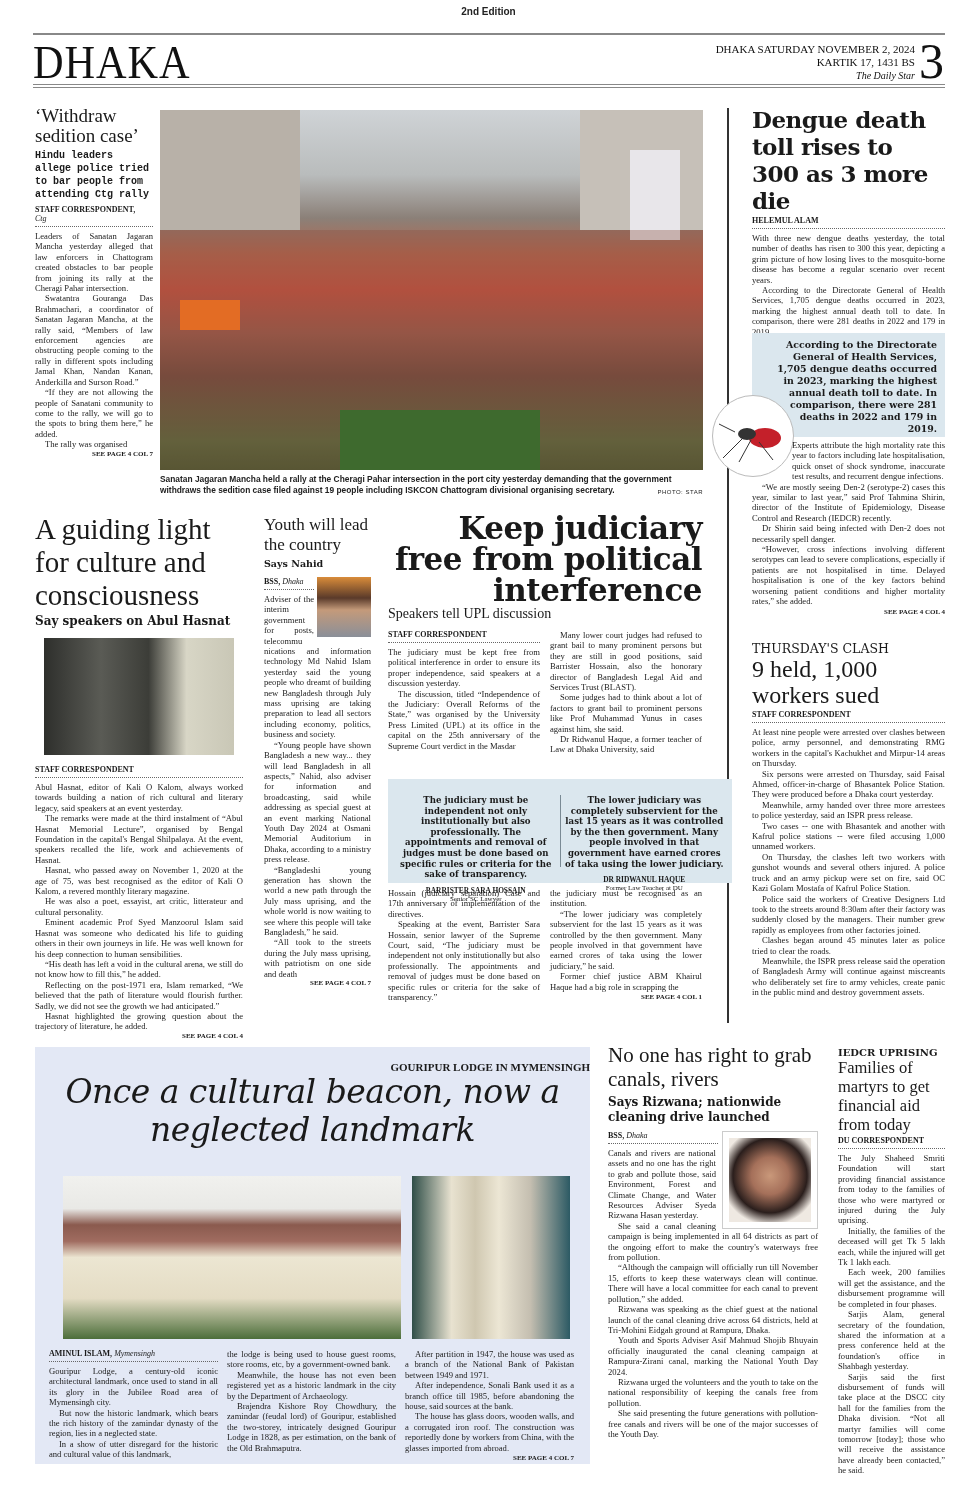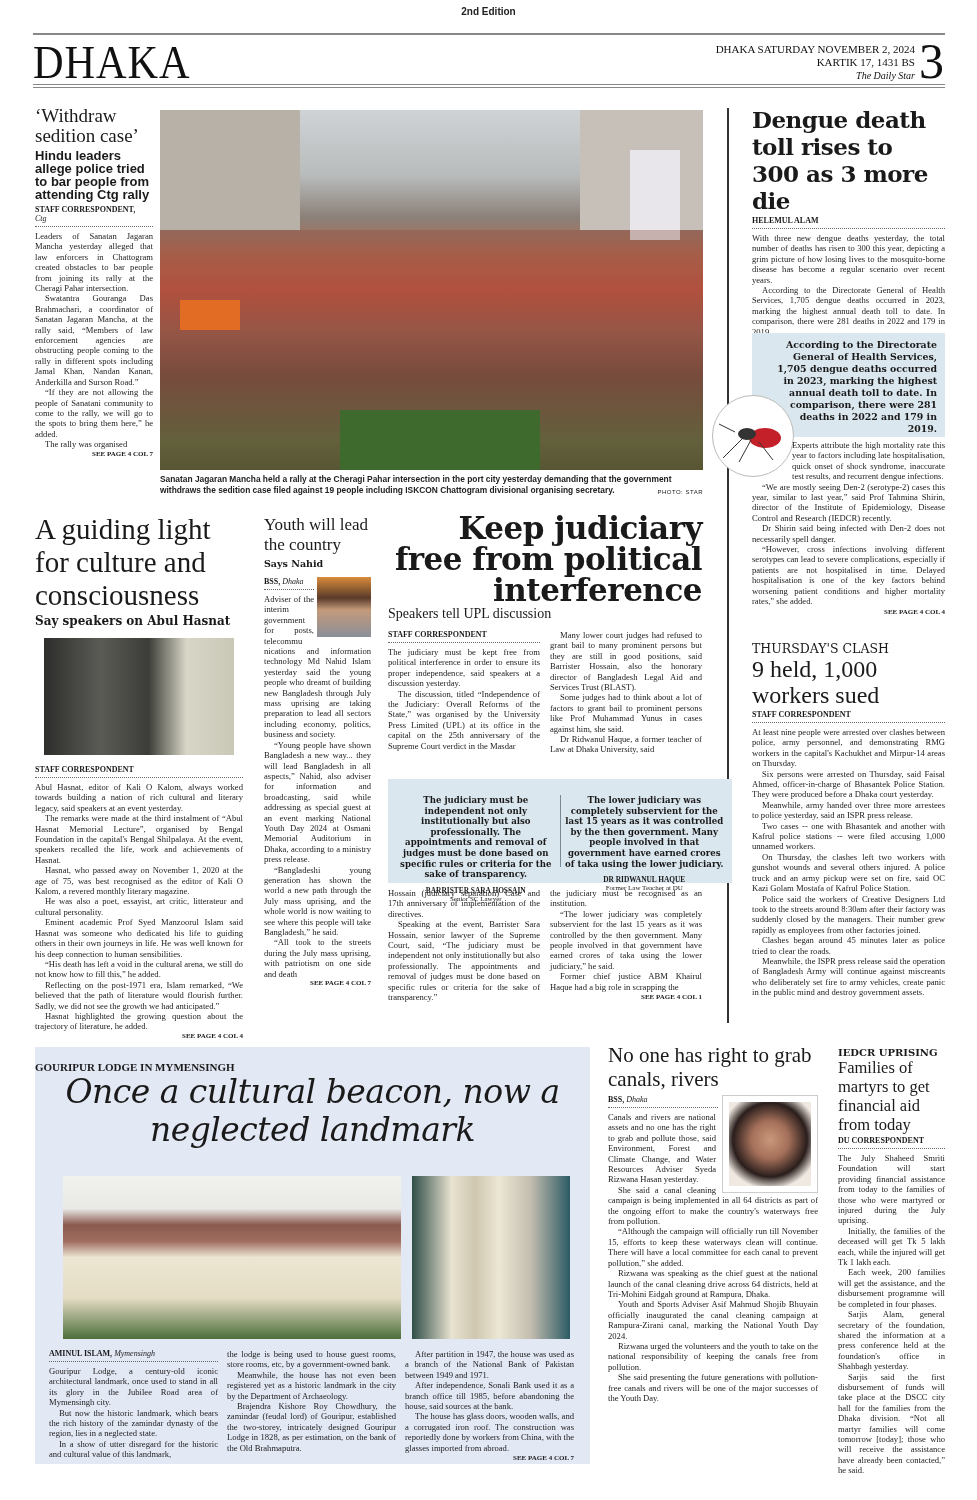--- a/index.html
+++ b/index.html
@@ -35,21 +35,21 @@
 <div class="abs dateline">
   <div>DHAKA SATURDAY NOVEMBER 2, 2024</div>
   <div>KARTIK 17, 1431 BS</div>
   <div class="ds">The Daily Star</div>
 </div>
 <div class="abs pageno">3</div>
 <div class="abs rule rule-bot"></div>
 
 <div class="abs" style="top:106px;left:35px;width:118px">
   <h2 style="font-family:'Liberation Serif',serif;font-size:19px;line-height:20px;margin-bottom:3px">‘Withdraw sedition case’</h2>
-  <h3 style="font-family:Liberation Sans, sans-serif;font-weight:bold;font-size:13px;line-height:13px;margin-bottom:4px">Hindu leaders allege police tried to bar people from attending Ctg rally</h3>
+  <h3 style="font-family:Liberation Mono, monospace;font-weight:bold;font-size:10px;line-height:13px;margin-bottom:4px">Hindu leaders allege police tried to bar people from attending Ctg rally</h3>
   <div class="byline"><span>STAFF CORRESPONDENT,</span><br><i>Ctg</i></div>
   <div class="body">
     <p class="first">Leaders of Sanatan Jagaran Mancha yesterday alleged that law enforcers in Chattogram created obstacles to bar people from joining its rally at the Cheragi Pahar intersection.</p>
     <p>Swatantra Gouranga Das Brahmachari, a coordinator of Sanatan Jagaran Mancha, at the rally said, “Members of law enforcement agencies are obstructing people coming to the rally in different spots including Jamal Khan, Nandan Kanan, Anderkilla and Surson Road.”</p>
     <p>“If they are not allowing the people of Sanatani community to come to the rally, we will go to the spots to bring them here,” he added.</p>
     <p>The rally was organised</p>
   </div>
   <div class="see">SEE PAGE 4 COL 7</div>
 </div>
 
@@ -183,21 +183,21 @@
     <p>Meanwhile, army handed over three more arrestees to police yesterday, said an ISPR press release.</p>
     <p>Two cases -- one with Bhasantek and another with Kafrul police stations -- were filed accusing 1,000 unnamed workers.</p>
     <p>On Thursday, the clashes left two workers with gunshot wounds and several others injured. A police truck and an army pickup were set on fire, said OC Kazi Golam Mostafa of Kafrul Police Station.</p>
     <p>Police said the workers of Creative Designers Ltd took to the streets around 8:30am after their factory was suddenly closed by the managers. Their number grew rapidly as employees from other factories joined.</p>
     <p>Clashes began around 45 minutes later as police tried to clear the roads.</p>
     <p>Meanwhile, the ISPR press release said the operation of Bangladesh Army will continue against miscreants who deliberately set fire to army vehicles, create panic in the public mind and destroy government assets.</p>
   </div>
 </div>
 
 <div class="abs" style="top:1047px;left:35px;width:555px;height:417px;background:#e3e8f5">
-  <div style="text-align:left;font-family:'Liberation Serif',serif;font-weight:bold;font-size:11px;margin-top:14px">GOURIPUR LODGE IN MYMENSINGH</div>
+  <div style="text-align:right;font-family:'Liberation Serif',serif;font-weight:bold;font-size:11px;margin-top:14px">GOURIPUR LODGE IN MYMENSINGH</div>
   <h1 style="text-align:center;font-family:'DejaVu Serif',serif;font-style:italic;font-size:33px;line-height:38px;letter-spacing:-.5px">Once a cultural beacon, now a neglected landmark</h1>
   <div class="photo abs" style="top:129px;left:28px;width:338px;height:163px;background:linear-gradient(180deg,#f1f1ee 0%,#e9e9e6 20%,#8a5a4e 30%,#a06c60 40%,#ece6d2 50%,#e4dcc4 75%,#4c6e3a 100%)"></div>
   <div class="photo abs" style="top:129px;left:377px;width:158px;height:163px;background:linear-gradient(90deg,#2f4e48 0%,#e8e2d0 25%,#cfc7b0 40%,#ece6d4 55%,#c4beb0 75%,#2c5a64 100%)"></div>
   <div class="abs" style="top:302px;left:14px;width:525px;display:flex;gap:9px">
     <div style="flex:1">
       <div class="byline"><span>AMINUL ISLAM,</span> <i>Mymensingh</i></div>
       <div class="body">
           <p class="first">Gouripur Lodge, a century-old iconic architectural landmark, once used to stand in all its glory in the Jubilee Road area of Mymensingh city.</p>
           <p>But now the historic landmark, which bears the rich history of the zamindar dynasty of the region, lies in a neglected state.</p>
           <p>In a show of utter disregard for the historic and cultural value of this landmark,</p>
@@ -212,20 +212,21 @@
         <p>After partition in 1947, the house was used as a branch of the National Bank of Pakistan between 1949 and 1971.</p>
         <p>After independence, Sonali Bank used it as a branch office till 1985, before abandoning the house, said sources at the bank.</p>
         <p>The house has glass doors, wooden walls, and a corrugated iron roof. The construction was reportedly done by workers from China, with the glasses imported from abroad.</p>
       <div class="see">SEE PAGE 4 COL 7</div>
       </div>
   </div>
 </div>
 
 <div class="abs" style="top:1043px;left:608px;width:210px">
   <h2 style="font-family:'Liberation Serif',serif;font-size:21px;line-height:24px;margin-bottom:4px">No one has right to grab canals, rivers</h2>
+  <h3 style="font-family:'DejaVu Serif',serif;font-weight:bold;font-size:12px;line-height:15px;margin-bottom:6px">Says Rizwana; nationwide cleaning drive launched</h3>
   <div class="photo" style="float:right;width:96px;height:98px;margin-left:6px;border:1px solid #ccc;padding:6px;background:#fff">
     <div style="width:100%;height:100%;background:radial-gradient(circle at 50% 45%,#c9987a 0%,#a5705a 30%,#2a1e1c 60%,#efe9e2 80%)"></div>
   </div>
   <div class="byline" style="width:110px"><span>BSS,</span> <i>Dhaka</i></div>
   <div class="body">
     <p class="first">Canals and rivers are national assets and no one has the right to grab and pollute those, said Environment, Forest and Climate Change, and Water Resources Adviser Syeda Rizwana Hasan yesterday.</p>
     <p>She said a canal cleaning campaign is being implemented in all 64 districts as part of the ongoing effort to make the country's waterways free from pollution.</p>
     <p>“Although the campaign will officially run till November 15, efforts to keep these waterways clean will continue. There will have a local committee for each canal to prevent pollution,” she added.</p>
     <p>Rizwana was speaking as the chief guest at the national launch of the canal cleaning drive across 64 districts, held at Tri-Mohini Eidgah ground at Rampura, Dhaka.</p>
     <p>Youth and Sports Adviser Asif Mahmud Shojib Bhuyain officially inaugurated the canal cleaning campaign at Rampura-Zirani canal, marking the National Youth Day 2024.</p>

